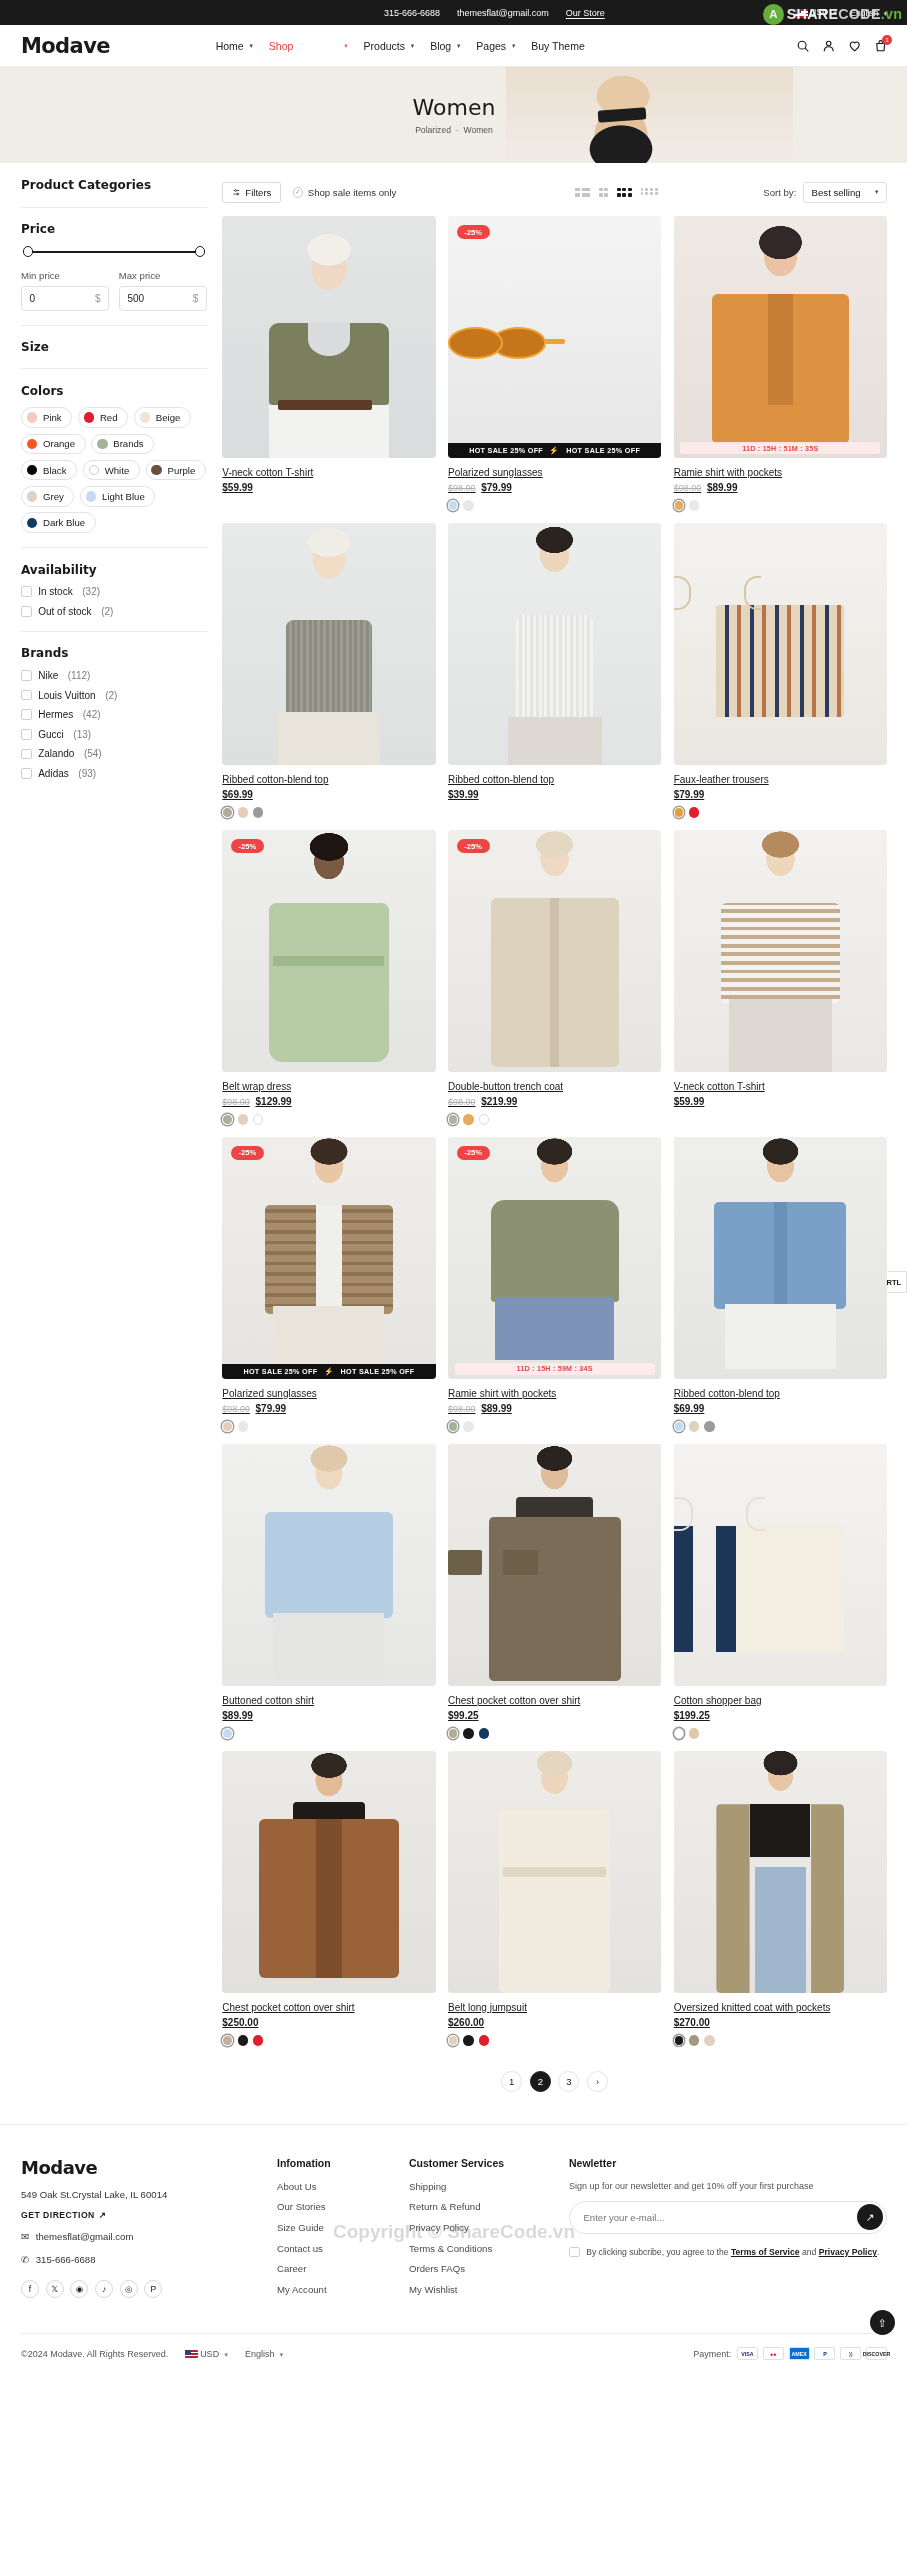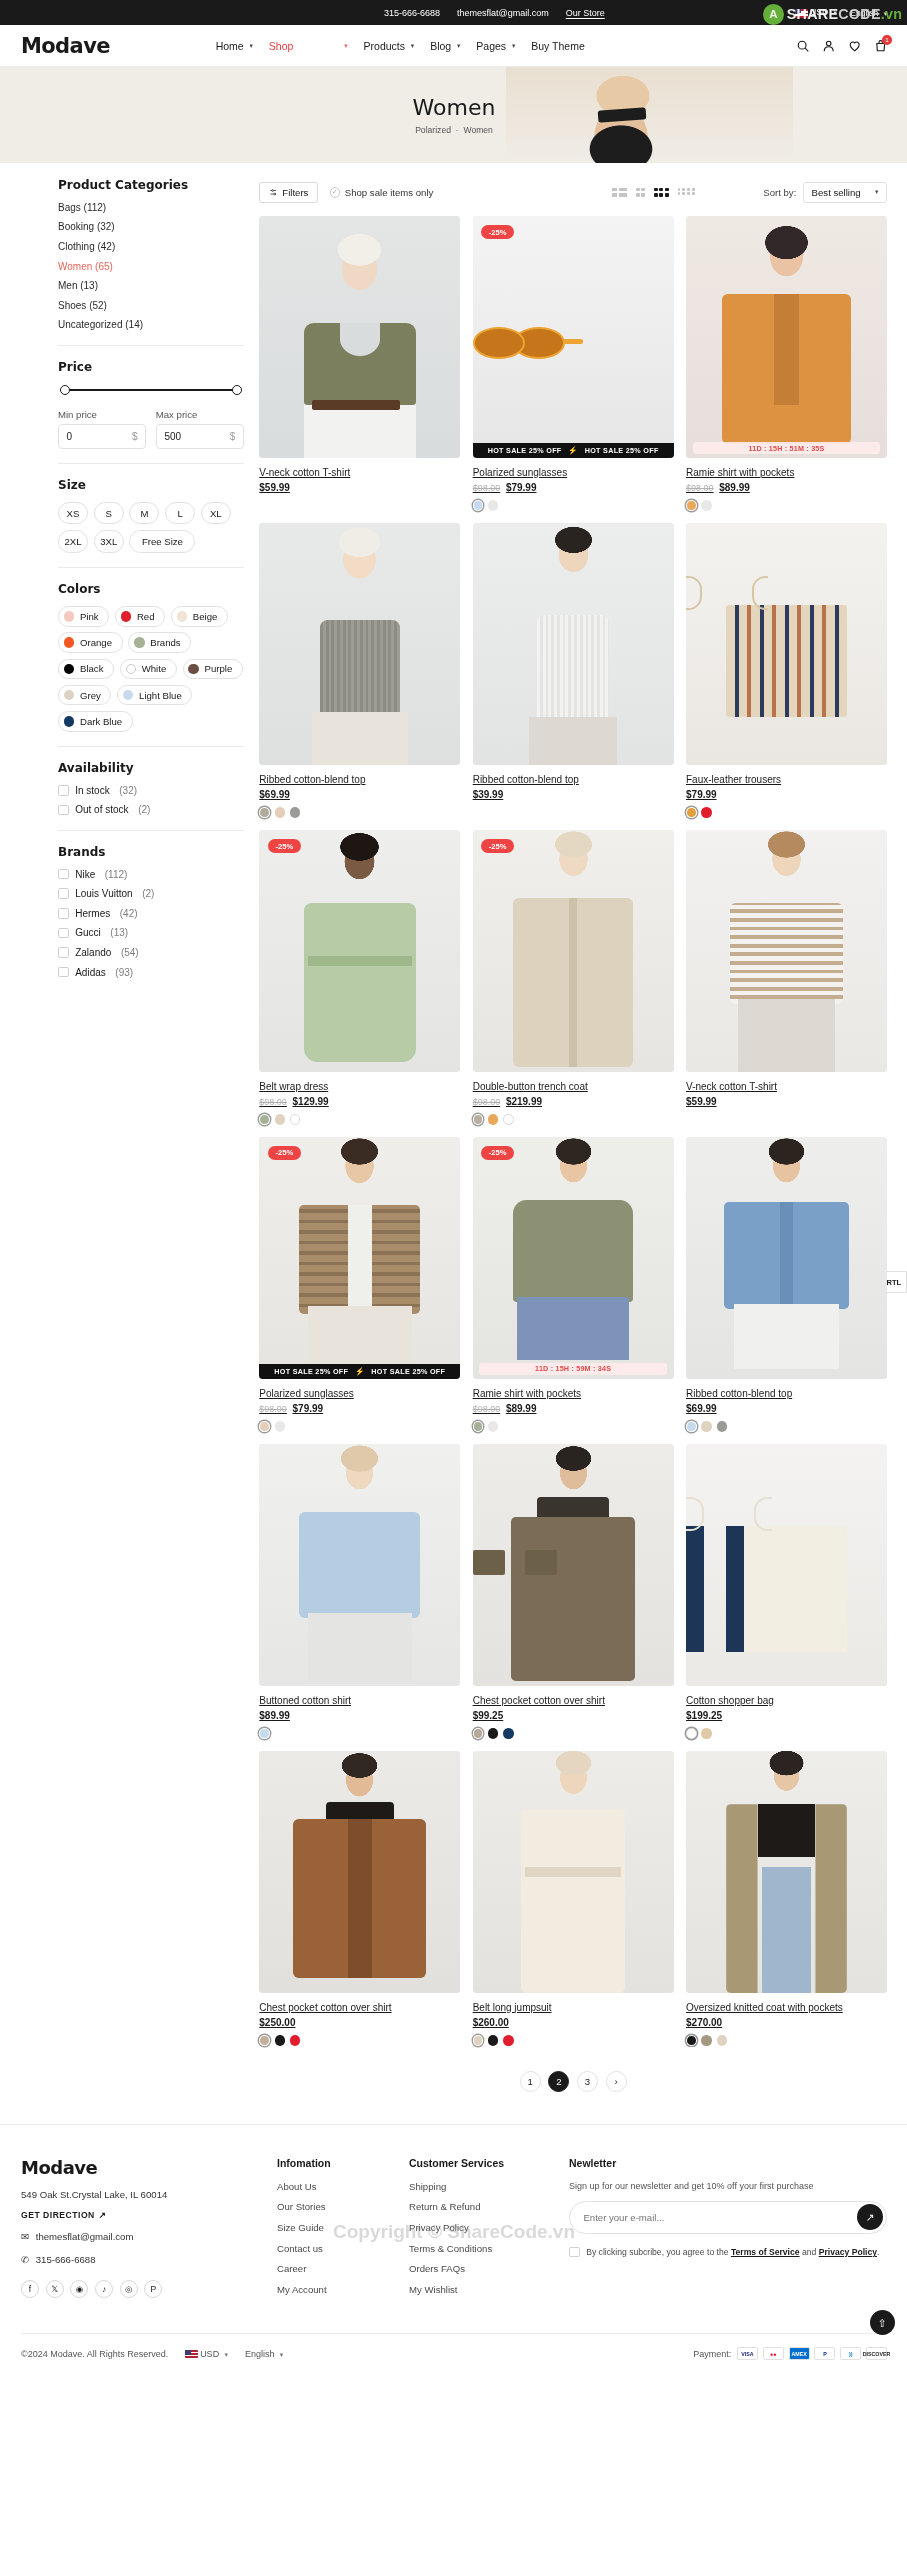--- a/index.html
+++ b/index.html
@@ -53,21 +53,21 @@
       radial-gradient(ellipse 53px 40px at 115px 82px,#1d1d1d 0 58%,transparent 60%),
       radial-gradient(ellipse 42px 32px at 117px 29px,#e8c9a6 0 62%,transparent 64%),
       radial-gradient(ellipse 40px 48px at 115px 71px,#e3bf9c 0 66%,transparent 68%),
       linear-gradient(to bottom,#e9dfd0,#f0ece6);
   }
   .hero-img:after{ content:""; position:absolute; left:92px; top:42px; width:48px;height:11.5px;
      background:#1d1d1d; border-radius:2.9px; transform:rotate(-4deg);}
 
   
   .wrap{ display:flex; padding:15.3px 21px 0 21px; gap:15.3px; }
-  .sidebar{ width:186px; flex:0 0 186px;margin-left:37px;}
+  .sidebar{ width:186px; flex:0 0 186px;}
   .content{ flex:1; min-width:0;}
 
   
   .toolbar{ display:flex; align-items:center; gap:11.5px; padding:3.8px 0 13.4px 0; }
   .filters-btn{ border:1px solid #d9d9d9; border-radius:2.9px; padding:3.8px 8.6px; font-size:9.6px;
                 display:flex; align-items:center; gap:4.8px; cursor:pointer;}
   .sale-only{ display:flex; align-items:center; gap:4.8px; font-size:9.6px; color:#333; cursor:pointer;}
   .circ-check{ width:10.5px;height:10.5px;border:1px solid #c9c9c9;border-radius:50%;
                display:inline-flex;align-items:center;justify-content:center;font-size:6.7px;color:#999;}
   .layouts{ display:flex; gap:8.6px; margin-left:167px;}
@@ -264,29 +264,20 @@
     <span>Women</span>
   </div>
 </div>
 
 <div class="rtl">RTL</div>
 
 <div class="wrap">
 
   <aside class="sidebar">
     <div class="sb-title">Product Categories</div>
-    <ul class="cat-list" id="cats">
-        <li class="">Bags (112)</li>
-        <li class="">Booking (32)</li>
-        <li class="">Clothing (42)</li>
-        <li class="sel">Women (65)</li>
-        <li class="">Men (13)</li>
-        <li class="">Shoes (52)</li>
-        <li class="">Uncategorized (14)</li>
-      </ul>
     <div class="sb-sep"></div>
 
     <div class="sb-title">Price</div>
     <div class="slider">
       <div class="track"></div>
       <div class="knob l"></div>
       <div class="knob r"></div>
     </div>
     <div class="price-row">
       <div class="pf">
@@ -300,30 +291,20 @@
         <label>Max price</label>
         <div class="box">
           <span>500</span>
           <span class="cur">$</span>
         </div>
       </div>
     </div>
     <div class="sb-sep"></div>
 
     <div class="sb-title">Size</div>
-    <div class="chips" id="sizes">
-        <span class="chip ">XS</span>
-        <span class="chip ">S</span>
-        <span class="chip ">M</span>
-        <span class="chip ">L</span>
-        <span class="chip ">XL</span>
-        <span class="chip ">2XL</span>
-        <span class="chip ">3XL</span>
-        <span class="chip w">Free Size</span>
-      </div>
     <div class="sb-sep"></div>
 
     <div class="sb-title">Colors</div>
     <div class="colrow" id="cols">
         <span class="colchip">
     <span class="dot " style="background:#f3c9c2"></span>
     <span>Pink</span>
   </span>
         <span class="colchip">
     <span class="dot " style="background:#e01e2d"></span>

